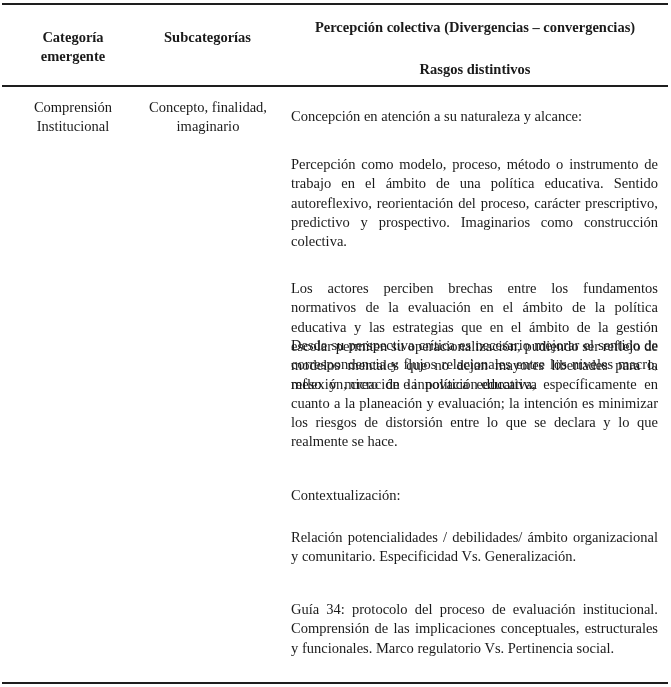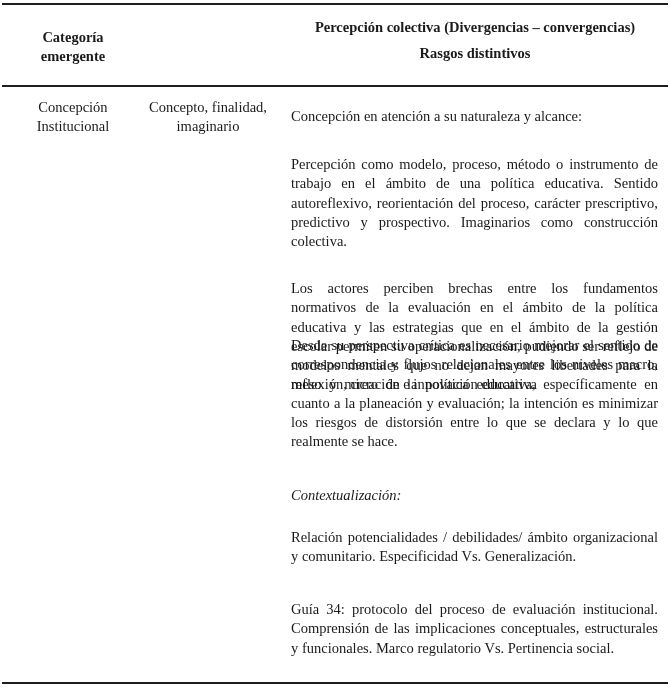--- a/index.html
+++ b/index.html
@@ -15,44 +15,45 @@
 <body>
 
 <div class="rule" style="top:3px;"></div>
 
 <div class="h" style="left:18px; width:110px; top:28px;">
   <div>Categoría</div>
   <div>emergente</div>
 </div>
 
 <div class="h" style="left:145px; width:125px; top:28px;">
+  <div>Subcategorías</div>
 </div>
 
 <div class="h" style="left:285px; width:380px; top:18px;">Percepción colectiva (Divergencias – convergencias)</div>
-<div class="h" style="left:285px; width:380px; top:44px;">Rasgos distintivos</div>
+<div class="h" style="left:285px; width:380px; top:60px;">Rasgos distintivos</div>
 
 <div class="rule" style="top:85px;"></div>
 
 <div class="c center" style="left:18px; width:110px; top:98px;">
-  <div>Concepción</div>
+  <div>Comprensión</div>
   <div>Institucional</div>
 </div>
 
 <div class="c center" style="left:142px; width:132px; top:98px;">
   <div>Concepto, finalidad,</div>
   <div>imaginario</div>
 </div>
 
 <div class="cell-text" style="top:107px;">Concepción en atención a su naturaleza y alcance:</div>
 
 <div class="cell-text" style="top:155px;">Percepción como modelo, proceso, método o instrumento de trabajo en el ámbito de una política educativa. Sentido autoreflexivo, reorientación del proceso, carácter prescriptivo, predictivo y prospectivo. Imaginarios como construcción colectiva.</div>
 
 <div class="cell-text" style="top:247px;margin-top:32px;">Los actores perciben brechas entre los fundamentos normativos de la evaluación en el ámbito de la política educativa y las estrategias que en el ámbito de la gestión escolar permiten su operacionalización, pudiendo ser reflejo de modelos mentales que no dejan mayores libertades para la reflexión, creación e innovación educativa</div>
 
 <div class="cell-text" style="top:336px;">Desde su perspectiva crítica es necesario mejorar el sentido de correspondencia y flujos relacionales entre los niveles macro, meso y micro de la política educativa, específicamente en cuanto  a la planeación y evaluación; la intención es minimizar los riesgos de distorsión entre lo que se declara y lo que realmente se hace.</div>
 
-<div class="cell-text" style="top:486px;font-style:italic;">Contextualización:</div>
+<div class="cell-text" style="top:486px;">Contextualización:</div>
 
 <div class="cell-text" style="top:528px;">Relación potencialidades / debilidades/ ámbito organizacional y comunitario. Especificidad Vs. Generalización.</div>
 
 <div class="cell-text" style="top:600px;">Guía 34: protocolo del proceso de evaluación institucional. Comprensión de las implicaciones conceptuales, estructurales y funcionales. Marco regulatorio Vs. Pertinencia social.</div>
 
 <div class="rule" style="top:682px;"></div>
 
 </body></html>

